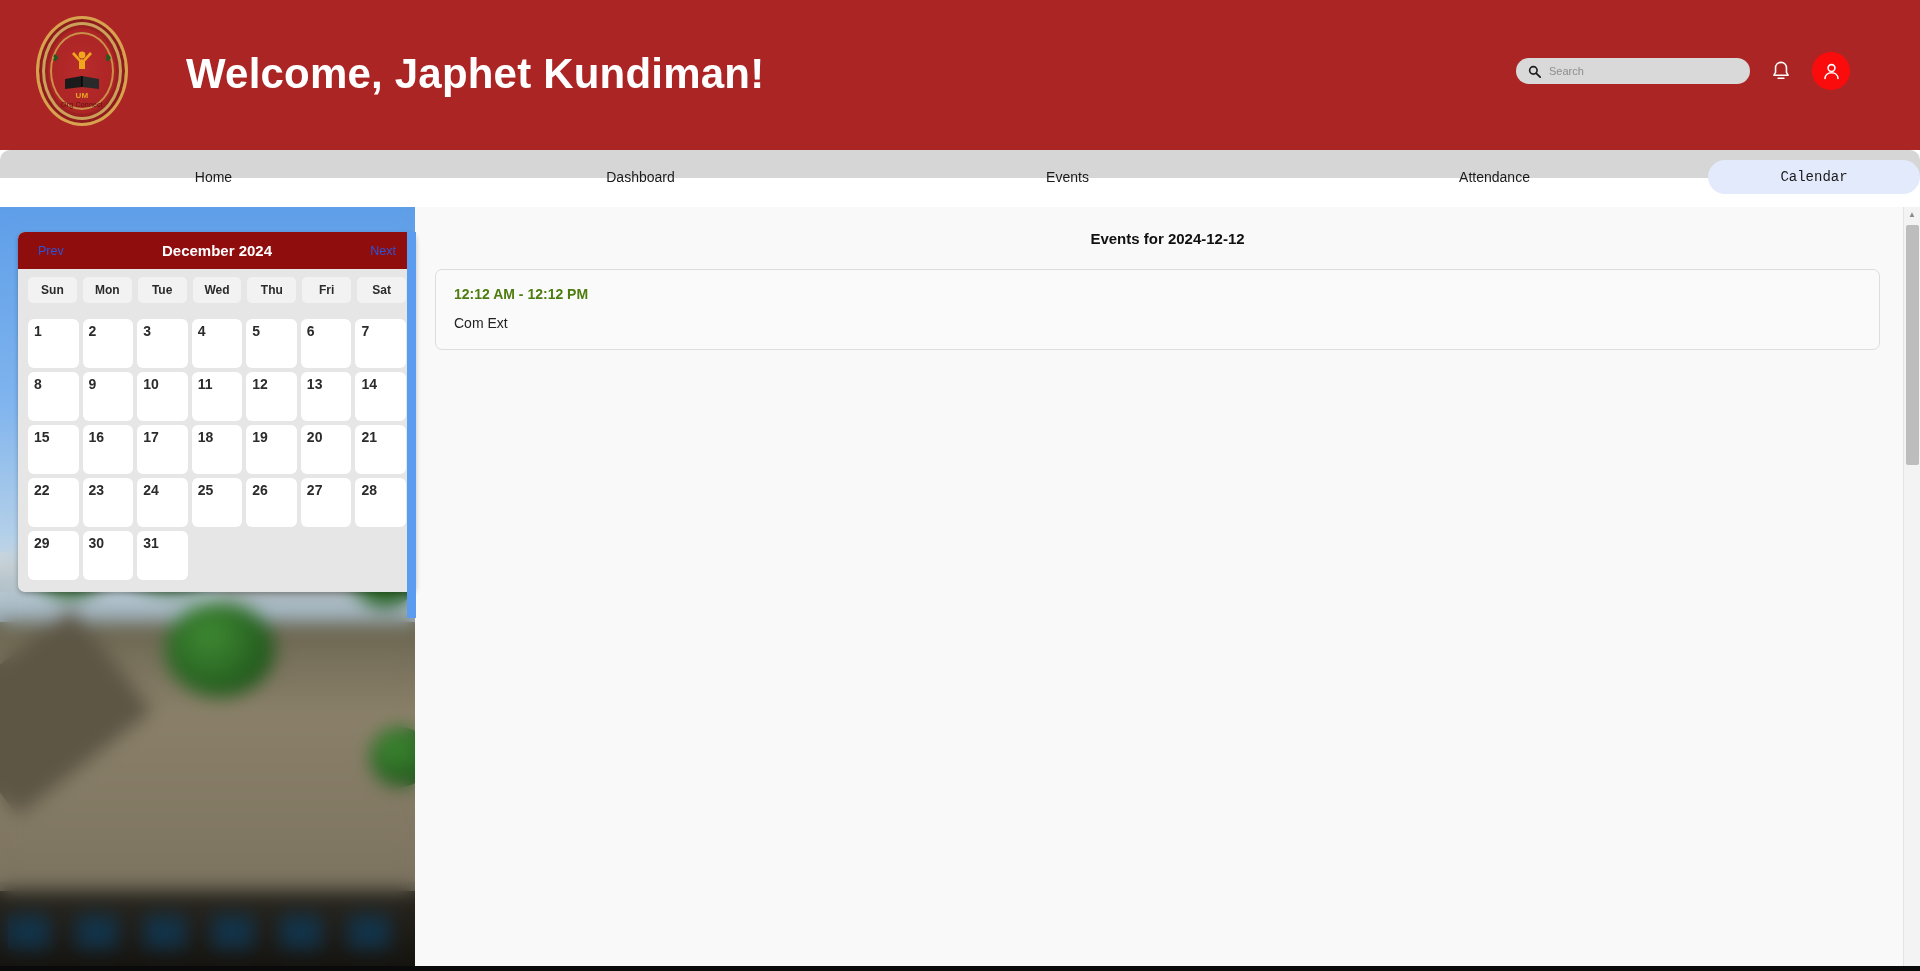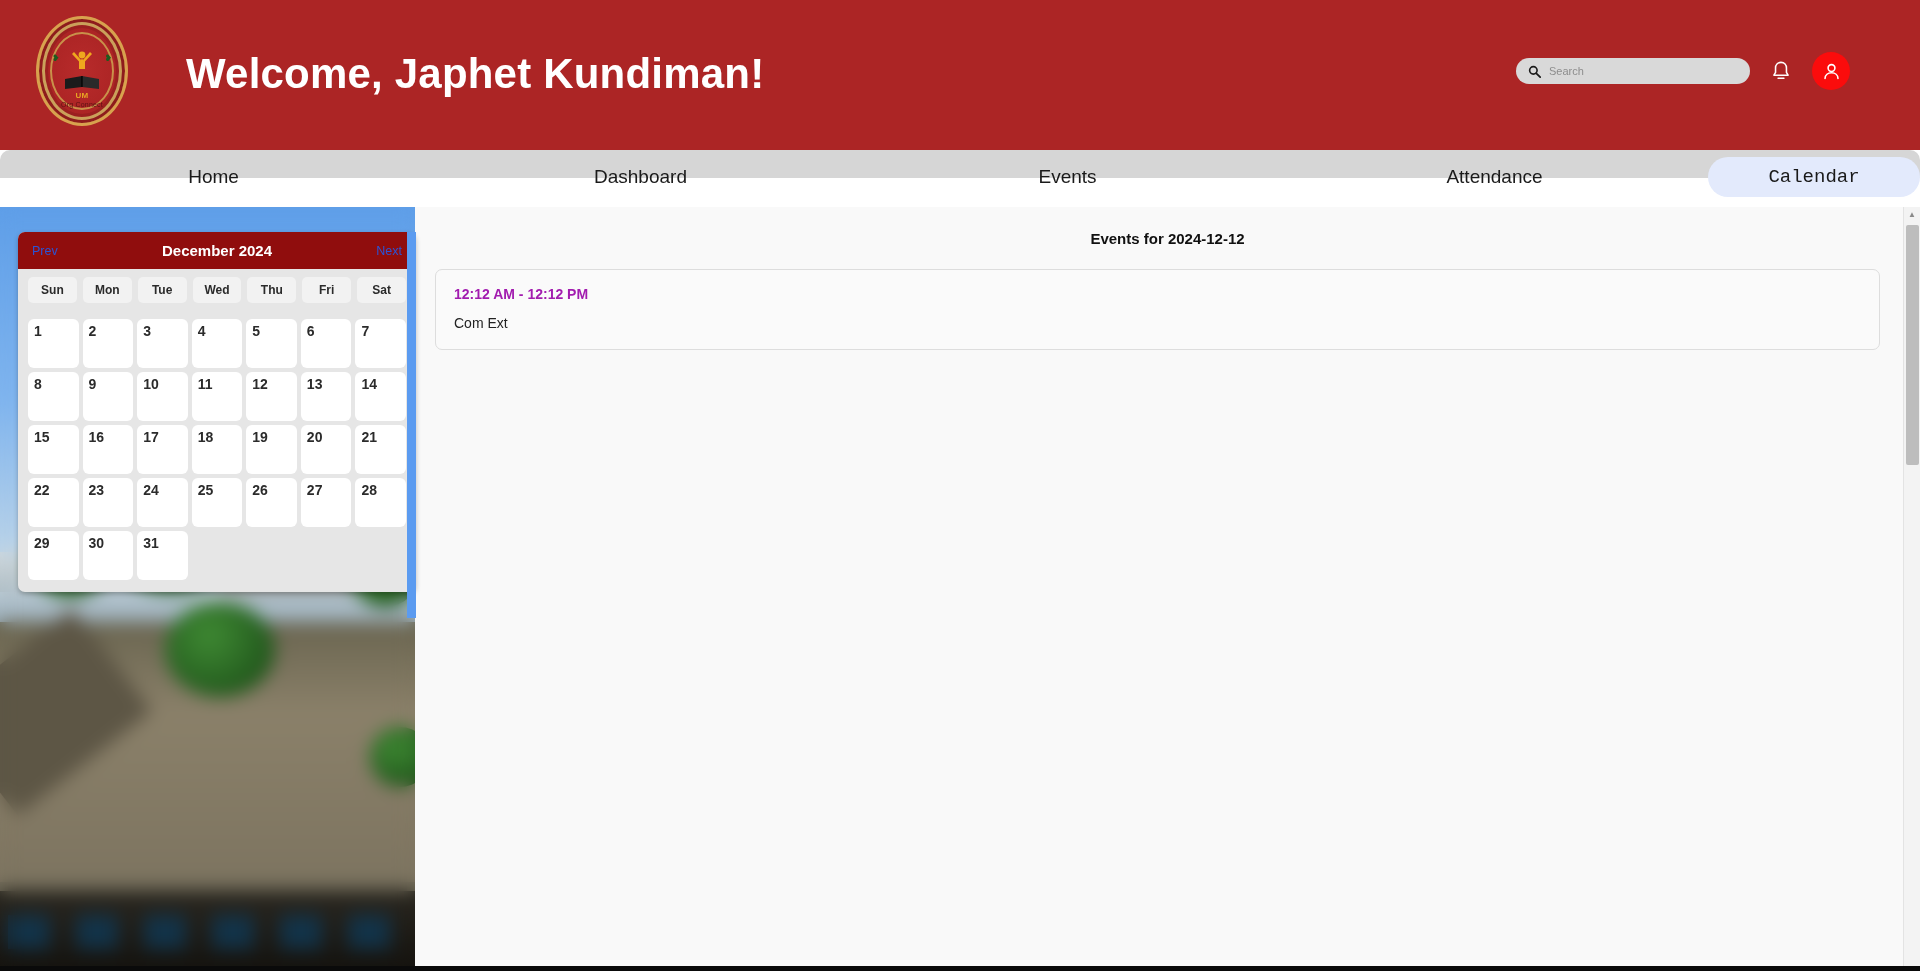--- a/index.html
+++ b/index.html
@@ -165,21 +165,21 @@
     top: 152px; left: 0;
     width: 1920px;
     height: 50px;
     display: flex;
     align-items: center;
     z-index: 6;
   }
   .nav-item {
     flex: 1;
     text-align: center;
-    font-size: 19px;
+    font-size: 14px;
     color: #1a1a1a;
     padding: 9px 0;
     cursor: pointer;
     user-select: none;
   }
   .nav-item.active {
     background: #e3eafc;
     border-radius: 22px;
     max-width: 212px;
     margin: 6px auto;
@@ -266,21 +266,21 @@
     box-shadow: 0 2px 5px rgba(0,0,0,.25);
     overflow: hidden;
     z-index: 3;
   }
   .cal-header {
     background: #900d0d;
     height: 37px;
     display: flex;
     align-items: center;
     justify-content: space-between;
-    padding: 0 14px;
+    padding: 0 20px;
     position: relative;
   }
   .cal-nav-link {
     font-size: 12.5px;
     color: #2a54d6;
     cursor: pointer;
     user-select: none;
     z-index: 2;
   }
   .cal-month {
@@ -357,21 +357,21 @@
   .event-card {
     margin: 22px 40px 0 20px;
     background: #fafafa;
     border: 1px solid #dddddd;
     border-radius: 7px;
     padding: 16px 18px 18px 18px;
   }
   .event-time {
     font-size: 14px;
     font-weight: bold;
-    color: #a21caf;
+    color: #4d7c0f;
     margin-bottom: 13px;
   }
   .event-name {
     font-size: 14px;
     color: #222;
   }
 
   
   .page-scrollbar {
     position: absolute;

